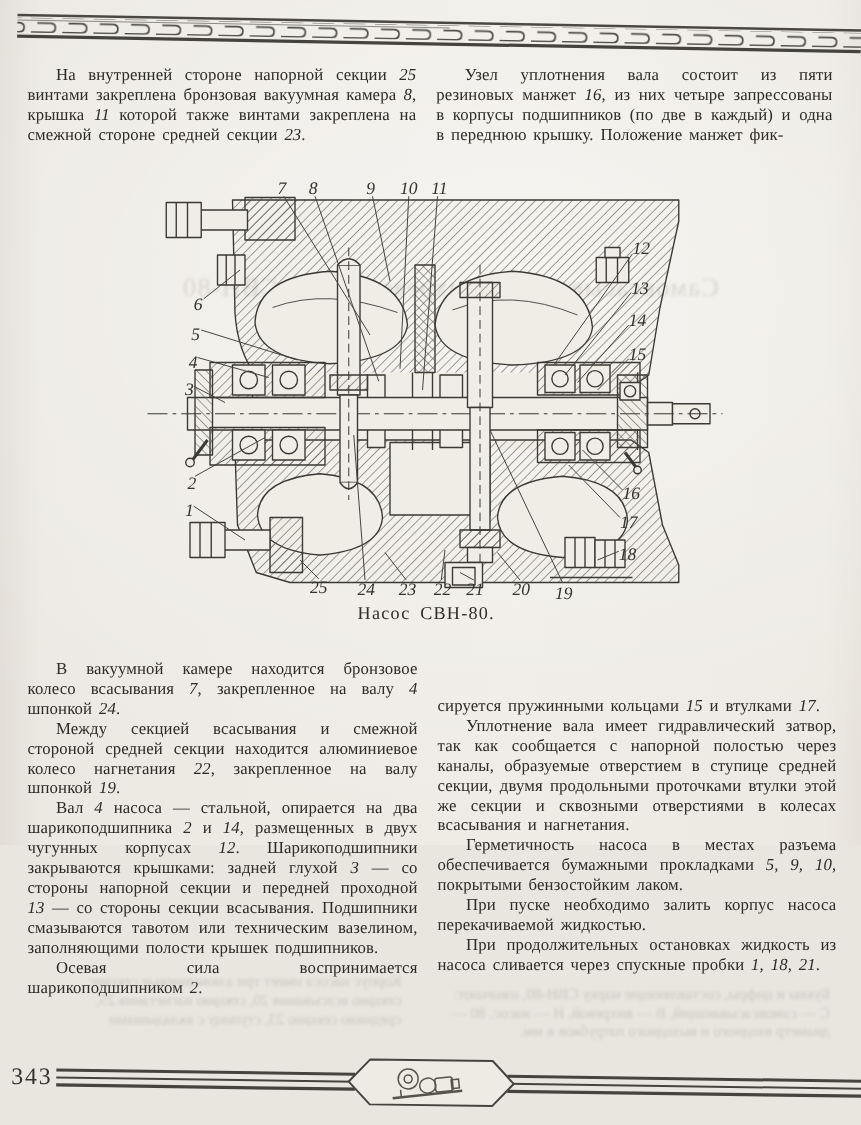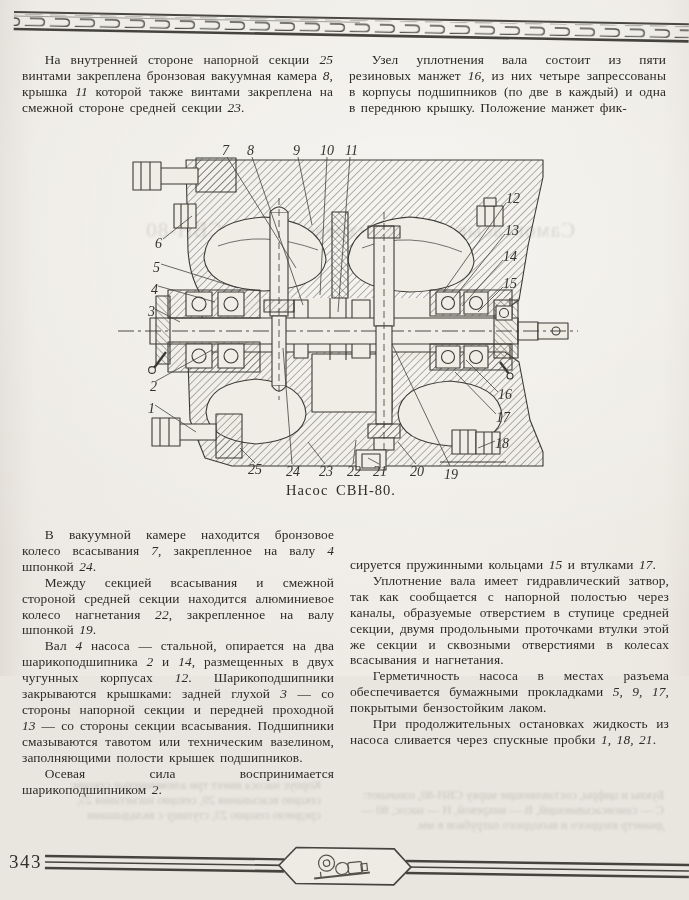--- a/index.html
+++ b/index.html
@@ -259,21 +259,22 @@
 
   <div class="abs col bl">
     <p class="ind">В вакуумной камере находится бронзовое колесо всасывания <i>7</i>, закрепленное на валу <i>4</i> шпонкой <i>24</i>.</p>
     <p class="ind">Между секцией всасывания и смежной стороной средней секции находится алюминиевое колесо нагнетания <i>22</i>, закрепленное на валу шпонкой <i>19</i>.</p>
     <p class="ind">Вал <i>4</i> насоса — стальной, опирается на два шарикоподшипника <i>2</i> и <i>14</i>, размещенных в двух чугунных корпусах <i>12</i>. Шарикоподшипники закрываются крышками: задней глухой <i>3</i> — со стороны напорной секции и передней проходной <i>13</i> — со стороны секции всасывания. Подшипники смазываются тавотом или техническим вазелином, заполняющими полости крышек подшипников.</p>
     <p class="ind">Осевая сила воспринимается шарикоподшипником <i>2</i>.</p>
   </div>
   <div class="abs col br">
     <p>сируется пружинными кольцами <i>15</i> и втулками <i>17</i>.</p>
     <p class="ind">Уплотнение вала имеет гидравлический затвор, так как сообщается с напорной полостью через каналы, образуемые отверстием в ступице средней секции, двумя продольными проточками втулки этой же секции и сквозными отверстиями в колесах всасывания и нагнетания.</p>
-    <p class="ind">Герметичность насоса в местах разъема обеспечивается бумажными прокладками <i>5, 9, 17</i>, покрытыми бензостойким лаком.</p>
+    <p class="ind">Герметичность насоса в местах разъема обеспечивается бумажными прокладками <i>5, 9, 10</i>, покрытыми бензостойким лаком.</p>
+    <p class="ind">При пуске необходимо залить корпус насоса перекачиваемой жидкостью.</p>
     <p class="ind">При продолжительных остановках жидкость из насоса сливается через спускные пробки <i>1, 18, 21</i>.</p>
   </div>
 
   <div class="abs showthrough st-bot" style="left:36px;top:778px;width:285px;">Корпус насоса имеет три алюминиевые секции: секцию всасывания 20, секцию нагнетания 25, среднюю секцию 23, ступицу с вкладышами</div>
   <div class="abs showthrough st-bot" style="left:352px;top:788px;width:312px;">Буквы и цифры, составляющие марку СВН-80, означают: С — самовсасывающий, В — вихревой, Н — насос, 80 — диаметр входного и выходного патрубков в мм.</div>
 
   <div class="abs pagenum">343</div>
   <svg class="abs" style="left:0;top:840px;" width="689" height="60">
     <g transform="rotate(0.8 45 22)" stroke="#45433d" fill="none">
       <line x1="45" y1="16" x2="284" y2="16" stroke-width="2.4"></line>

